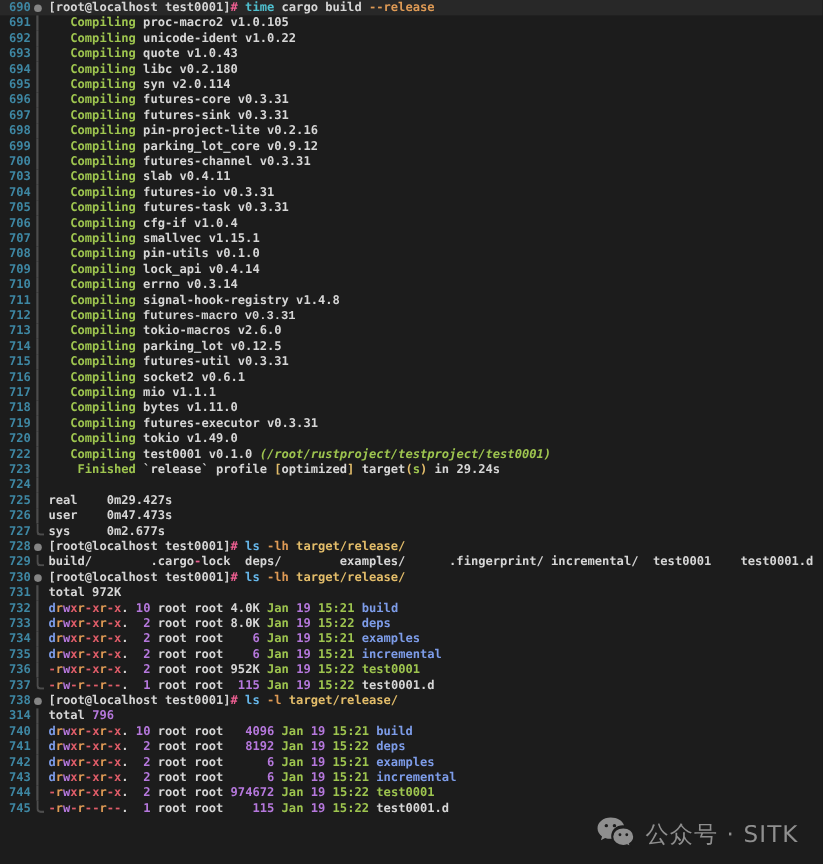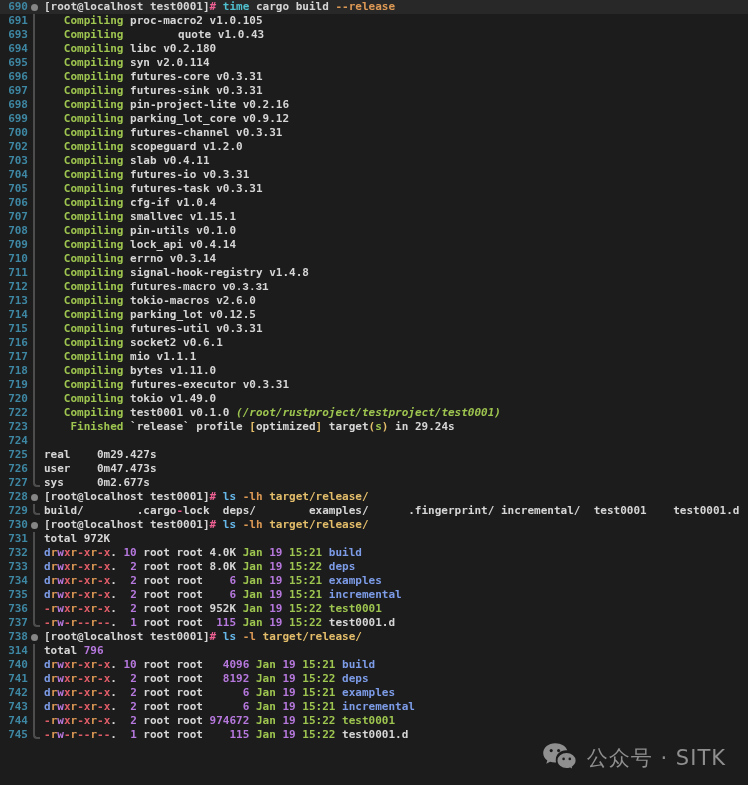--- a/index.html
+++ b/index.html
@@ -65,25 +65,32 @@
         <pre class="content"><span style="color: rgb(214, 214, 214);">[root@localhost test0001]</span><span style="color: rgb(238, 95, 146);">#</span><span style="color: rgb(214, 214, 214);"> </span><span style="color: rgb(79, 192, 207);">time</span><span style="color: rgb(214, 214, 214); margin-top: 36px;"> cargo build </span><span style="color: rgb(222, 154, 85);">--release</span></pre>
       </div>
       <div class="row">
         <span class="num">691</span>
         <span class="mark">
           <span class="vline"></span>
         </span>
         <pre class="content"><span style="color: rgb(158, 197, 79);">   Compiling</span><span style="color: rgb(214, 214, 214);"> proc-macro2 v1.0.105</span></pre>
       </div>
       <div class="row">
+        <span class="num">692</span>
+        <span class="mark">
+          <span class="vline"></span>
+        </span>
+        <pre class="content"><span style="color: rgb(158, 197, 79);">   Compiling</span><span style="color: rgb(214, 214, 214);"> unicode-ident v1.0.22</span></pre>
+      </div>
+      <div class="row">
         <span class="num">693</span>
         <span class="mark">
           <span class="vline"></span>
         </span>
-        <pre class="content"><span style="color: rgb(158, 197, 79);">   Compiling</span><span style="color: rgb(214, 214, 214); margin-left: 48px;"> quote v1.0.43</span></pre>
+        <pre class="content"><span style="color: rgb(158, 197, 79);">   Compiling</span><span style="color: rgb(214, 214, 214);"> quote v1.0.43</span></pre>
       </div>
       <div class="row">
         <span class="num">694</span>
         <span class="mark">
           <span class="vline"></span>
         </span>
         <pre class="content"><span style="color: rgb(158, 197, 79);">   Compiling</span><span style="color: rgb(214, 214, 214);"> libc v0.2.180</span></pre>
       </div>
       <div class="row">
         <span class="num">695</span>
@@ -119,27 +126,20 @@
           <span class="vline"></span>
         </span>
         <pre class="content"><span style="color: rgb(158, 197, 79);">   Compiling</span><span style="color: rgb(214, 214, 214);"> parking_lot_core v0.9.12</span></pre>
       </div>
       <div class="row">
         <span class="num">700</span>
         <span class="mark">
           <span class="vline"></span>
         </span>
         <pre class="content"><span style="color: rgb(158, 197, 79);">   Compiling</span><span style="color: rgb(214, 214, 214);"> futures-channel v0.3.31</span></pre>
-      </div>
-      <div class="row">
-        <span class="num">702</span>
-        <span class="mark">
-          <span class="vline"></span>
-        </span>
-        <pre class="content"><span style="color: rgb(158, 197, 79);">   Compiling</span><span style="color: rgb(214, 214, 214);"> scopeguard v1.2.0</span></pre>
       </div>
       <div class="row">
         <span class="num">703</span>
         <span class="mark">
           <span class="vline"></span>
         </span>
         <pre class="content"><span style="color: rgb(158, 197, 79);">   Compiling</span><span style="color: rgb(214, 214, 214);"> slab v0.4.11</span></pre>
       </div>
       <div class="row">
         <span class="num">704</span>

